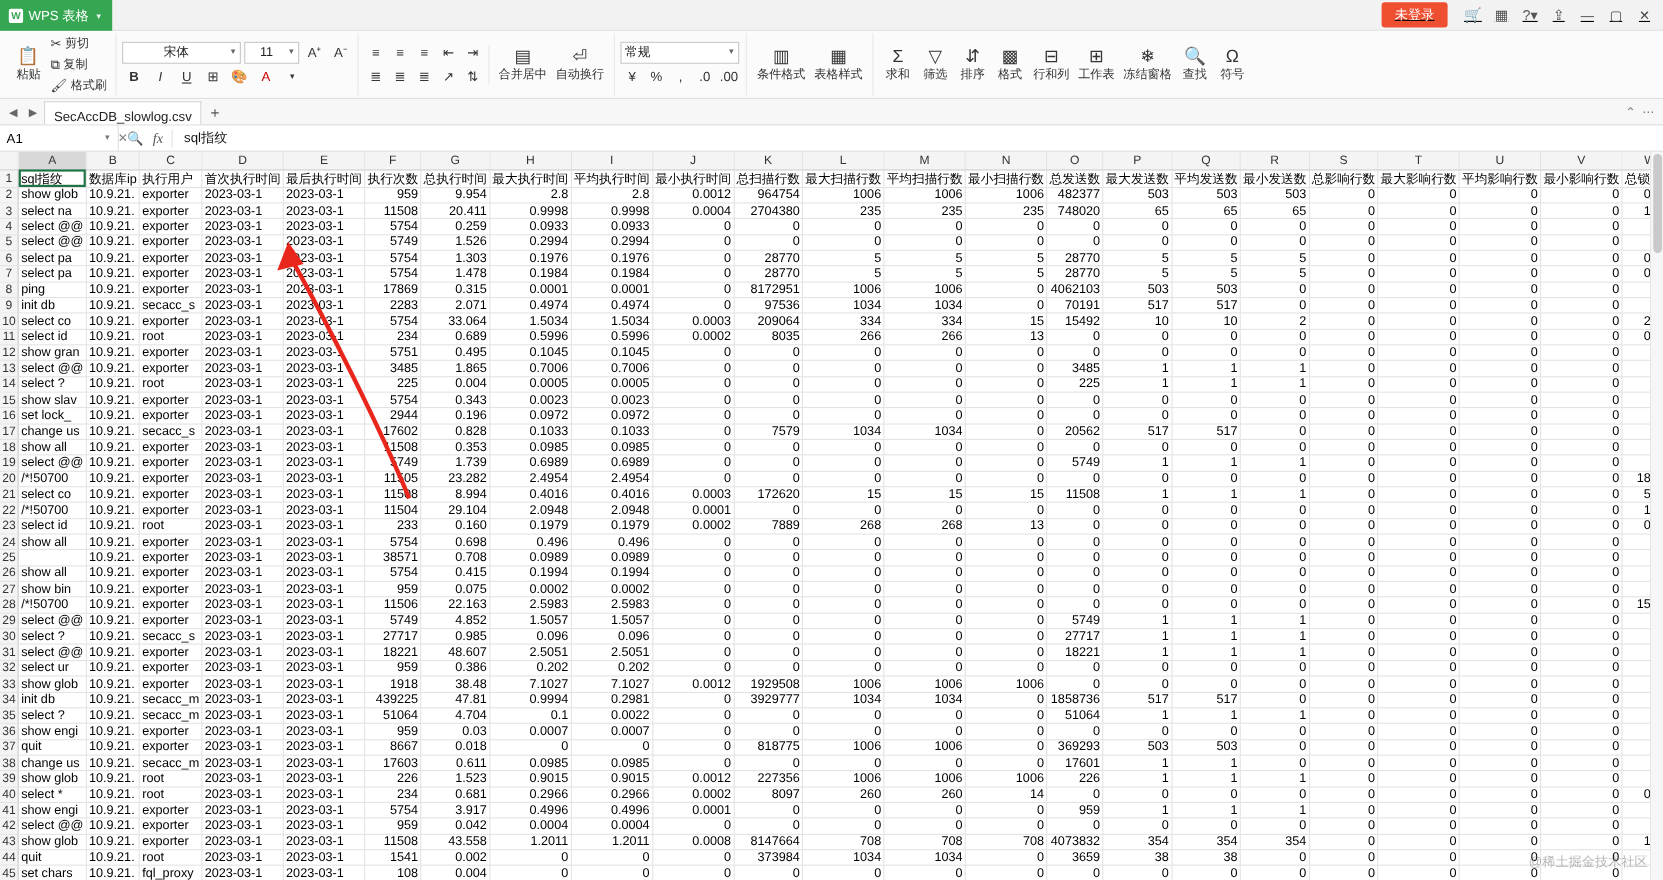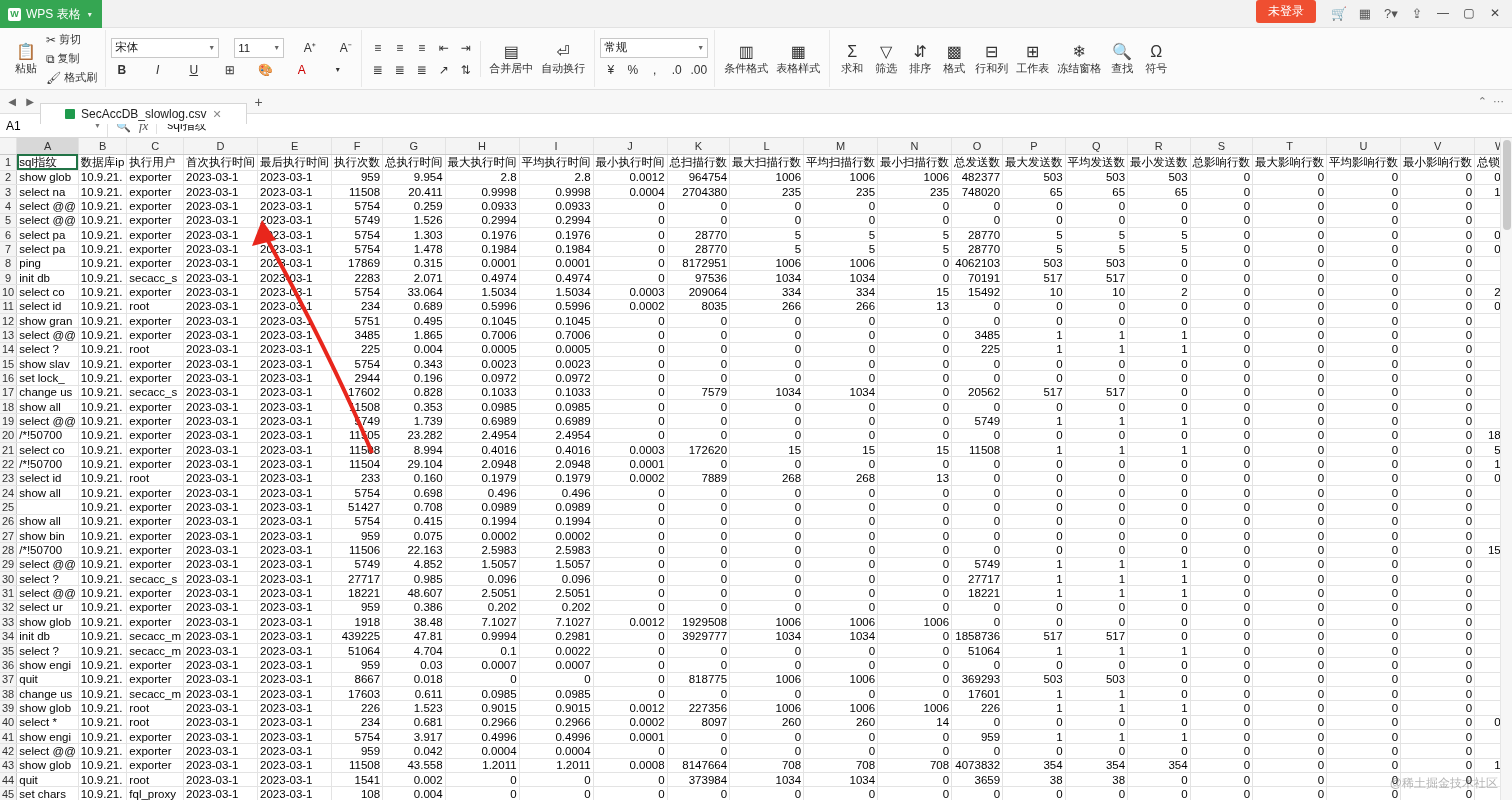--- a/index.html
+++ b/index.html
@@ -31,21 +31,21 @@
   .wps-badge .caret { font-size: 8px; opacity: .9; margin-left: 2px;}
   .menubar { display: flex; align-items: stretch; }
   .menu-item {
     padding: 0 12px; display: flex; align-items: center; font-size: 12.5px; color: #333;
     position: relative; cursor: default;
   }
   .menu-item.active { color: #1a7b3c; }
   .menu-item.active::after {
     content: ""; position: absolute; left: 8px; right: 8px; bottom: 0; height: 2px; background: #35a652;
   }
-  .title-right { margin-left: auto; display: flex; align-items: flex-start; gap: 0px; padding-right: 4px;}
+  .title-right { margin-left: auto; display: flex; align-items: center; gap: 0px; padding-right: 4px; text-decoration: underline;}
   .login-btn {
     background: #ef4f31; color: #fff; border-radius: 3px; font-size: 12px;
     padding: 3px 12px; margin-right: 10px;
   }
   .tb-icon { width: 26px; height: 26px; display: flex; align-items: center; justify-content: center; color: #555; font-size: 13px;}
   .win-btn { width: 26px; height: 26px; display:flex; align-items:center; justify-content:center; color:#444; font-size: 12px;}
 
   
   .ribbon {
     height: 62px; background: #fbfbfb; border-bottom: 1px solid #e0e0e0;
@@ -55,44 +55,44 @@
   .rgroup:last-child { border-right: none; }
   .btn-v {
     display: flex; flex-direction: column; align-items: center; justify-content: center;
     min-width: 34px; padding: 2px 4px; color: #333; font-size: 11px; line-height: 14px;
   }
   .btn-v .gl { font-size: 16px; line-height: 19px; }
   .btn-v .lbl { white-space: nowrap; font-size: 11px; }
   .stack { display: flex; flex-direction: column; justify-content: center; gap: 2px; }
   .btn-h { display: flex; align-items: center; gap: 3px; font-size: 11px; color: #333; padding: 1px 3px; white-space: nowrap;}
   .btn-h .gl { font-size: 12px; }
-  .fontrow { display: flex; align-items: center; gap: 15px; }
+  .fontrow { display: flex; align-items: center; gap: 3px; text-align: center; }
   .combo {
     border: 1px solid #c8c8c8; background: #fff; height: 20px; display: flex; align-items: center;
     padding: 0 3px; font-size: 11.5px; color: #222; position: relative;
   }
   .combo .cv { flex: 1; overflow: hidden; white-space: nowrap; }
   .combo .ar { font-size: 7px; color: #666; padding-left: 3px; }
   .fontname { width: 108px; }
   .fontsize { width: 50px; }
   .numfmt { width: 108px; }
   .tinybtn { width: 21px; height: 20px; display: flex; align-items: center; justify-content: center; font-size: 12px; color: #333;}
   .gridrow { display: flex; align-items: center; gap: 1px;}
   .sep-v { width: 1px; height: 36px; background: #e6e6e6; margin: 0 4px; }
 
   
   .tabbar {
     height: 24px; background: #f7f7f7; display: flex; align-items: center;
     border-bottom: 1px solid #dfdfdf; padding-left: 4px; gap: 2px; position: relative;
   }
   .tabbar .nav { width: 16px; text-align: center; color: #666; font-size: 10px; }
   .sheet-tab {
-    display: flex; align-items: center; gap: 6px; height: 21px; padding: 0 24px;
+    display: flex; align-items: center; gap: 6px; height: 21px; padding: 0 8px;
     background: #fff; border: 1px solid #d6d6d6; border-bottom: none; font-size: 12px; color: #222;
-    position: relative; top: 12px;
+    position: relative; top: 1px; flex-direction: column;
   }
   .sheet-tab .dot { width: 10px; height: 10px; background: #1f9a4d; border-radius: 1px; display:inline-block;}
   .sheet-tab .x { color: #888; font-size: 11px; }
   .tabbar .plus { color: #555; font-size: 14px; padding: 0 6px; }
   .tabbar-right { margin-left: auto; display: flex; gap: 6px; padding-right: 8px; color:#777; font-size: 11px;}
 
   
   .formulabar {
     height: 24px; background: #fff; display: flex; align-items: center;
     border-bottom: 1px solid #d8d8d8; font-size: 12px;
@@ -997,21 +997,21 @@
             <td class="num">0</td>
             <td class="num">0</td>
           </tr>
           <tr>
             <th class="rowhdr">25</th>
             <td class="txt"></td>
             <td class="txt">10.9.21.</td>
             <td class="txt">exporter</td>
             <td class="txt">2023-03-1</td>
             <td class="txt">2023-03-1</td>
-            <td class="num">51427</td>
+            <td class="num">38571</td>
             <td class="num">0.708</td>
             <td class="num">0.0989</td>
             <td class="num">0.0989</td>
             <td class="num">0</td>
             <td class="num">0</td>
             <td class="num">0</td>
             <td class="num">0</td>
             <td class="num">0</td>
             <td class="num">0</td>
             <td class="num">0</td>

